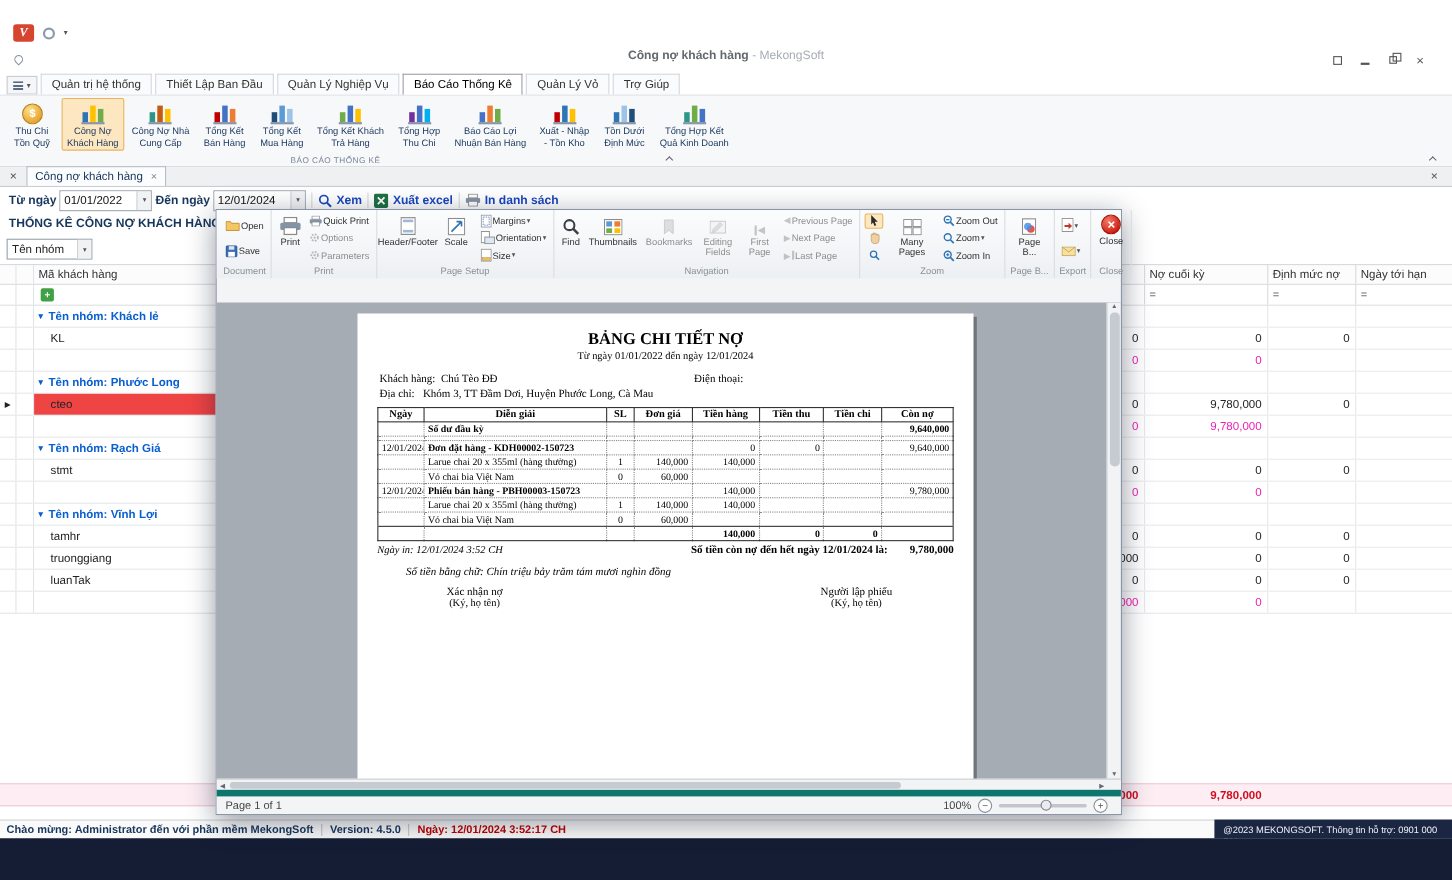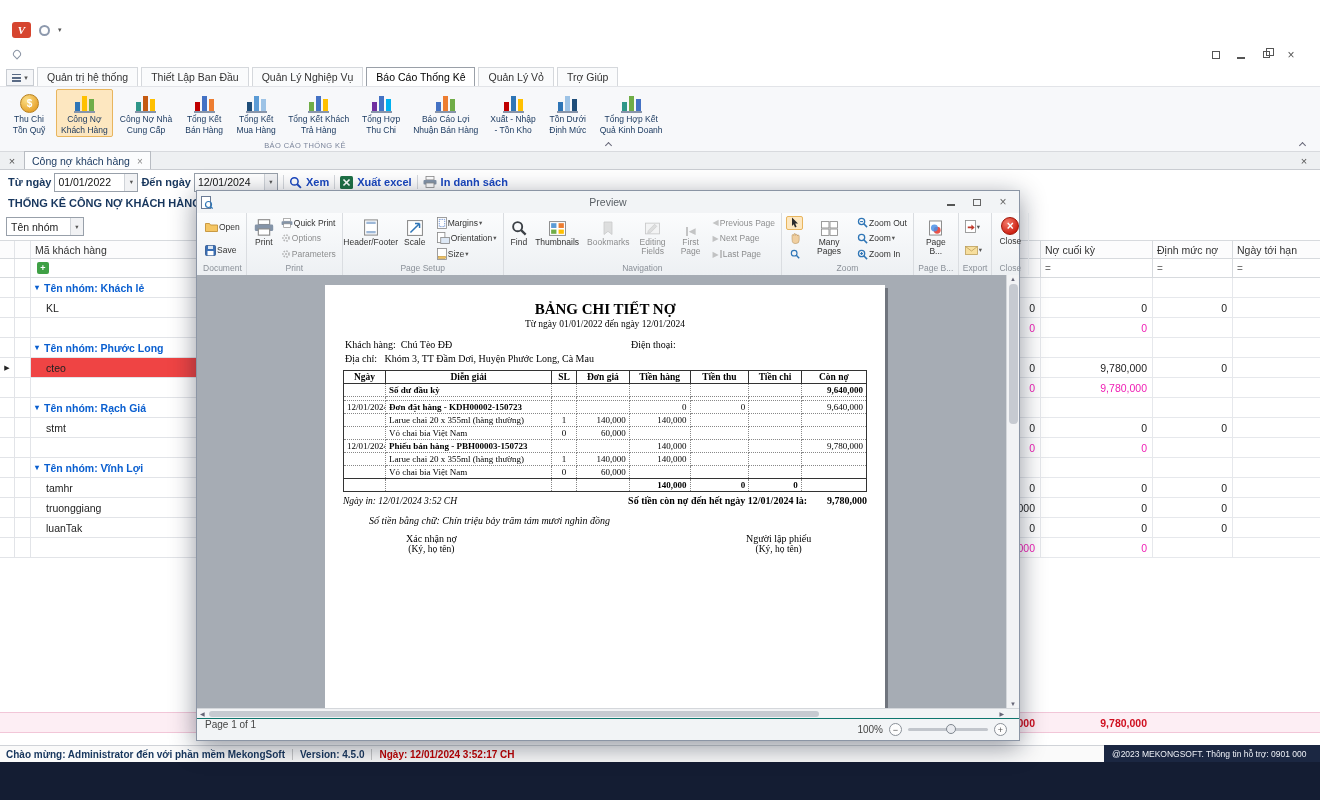--- a/index.html
+++ b/index.html
@@ -177,22 +177,22 @@
         box-shadow:3px 3px 0 rgba(55,60,70,.5);font-family:"Liberation Serif",serif;color:#000}
   .vscroll{position:absolute;top:0;right:0;bottom:0;width:13px;background:#f2f3f5;border-left:1px solid #d4d7db;
            display:flex;flex-direction:column;align-items:center;padding:1px 0;font-size:6px;color:#667}
   .vsa-u::before{content:"▲"}.vsa-d::before{content:"▼"}
   .vthumb{width:9px;height:140px;background:#c6cad1;border-radius:4px;margin:2px 0 auto}
   .hscroll{position:absolute;top:517px;left:0;right:0;height:10px;background:#f2f3f5;border-top:1px solid #d4d7db;
            display:flex;align-items:center;font-size:6px;color:#667;padding:0 3px}
   .hthumb{height:6px;background:#c6cad1;border-radius:3px;width:610px;margin:0 4px}
   .hsa-l::before{content:"◀"}.hsa-r::before{content:"▶"}
   .hsa-r{margin-left:auto;margin-right:12px}
-  .dstatus{position:absolute;top:527px;left:0;right:0;bottom:0;background:#f2f4f6;border-top:1px solid #0f766e;
-           display:flex;padding:0 8px;font-size:10px;color:#444}
+  .dstatus{position:absolute;top:527px;left:0;right:0;bottom:0;background:#f2f4f6;border-top:6px solid #0f766e;
+           display:flex;align-items:center;padding:0 8px;font-size:10px;color:#444}
   .zoomer{margin-left:auto;display:flex;align-items:center;gap:6px;padding-right:4px}
   .zbtn{width:13px;height:13px;border-radius:50%;border:1px solid #8a9098;color:#555;font-size:9px;
         display:flex;align-items:center;justify-content:center;background:#fdfdfd}
   .zbtn.minus::before{content:"−"}.zbtn.plusz::before{content:"+"}
   .ztrack{width:80px;height:3px;background:#c2c6cc;border-radius:2px;position:relative}
   .zthumb{position:absolute;left:38px;top:-4px;width:10px;height:10px;border-radius:50%;
           background:#e9ebef;border:1px solid #80878f}
 
   
   .p-title{margin-top:16px;text-align:center;font-size:15px;font-weight:bold}
@@ -226,20 +226,23 @@
   <div class="app">
 
     <div class="qat">
       <div class="vlogo">V</div>
       <span class="ring"></span>
       <span class="smcaret"></span>
     </div>
 
     <div class="titlebar">
       <span class="pin"></span>
+      <div class="wtitle">
+        <span>Công nợ khách hàng</span><span class="brand"> - MekongSoft</span>
+      </div>
       <div class="wcs">
         <span class="wc">
             <i class="wc-exp"></i>
           </span>
         <span class="wc">
             <i class="wc-min"></i>
           </span>
         <span class="wc">
             <i class="wc-res"></i>
           </span>
@@ -700,37 +703,20 @@
       <i class="sbsep"></i>
       <span class="sb-strong">Version: 4.5.0</span>
       <i class="sbsep"></i>
       <span class="sb-date">Ngày: 12/01/2024 3:52:17 CH</span>
     </div>
     <div class="sbar-right">@2023 MEKONGSOFT. Thông tin hỗ trợ: 0901 000 508</div>
 
   </div>
 
   <div class="dlg">
-    <div class="dlg-tb">
-      <svg width="12" height="13" viewBox="0 0 12 13">
-          <rect x="0.5" y="0.5" width="9" height="12" fill="#fff" stroke="#6a7a95"></rect>
-          <circle cx="7.5" cy="8.5" r="3" fill="none" stroke="#2e75b6" stroke-width="1.2"></circle>
-          <line x1="9.6" y1="10.6" x2="11.6" y2="12.6" stroke="#2e75b6" stroke-width="1.3"></line>
-        </svg>
-      <span class="dlg-title">Preview</span>
-      <div class="dwcs">
-        <span class="dwc">
-            <i class="wc-min"></i>
-          </span>
-        <span class="dwc">
-            <i class="wc-max"></i>
-          </span>
-        <span class="dwc x"></span>
-      </div>
-    </div>
 
     <div class="tbar">
 
       <div class="tg">
         <div class="tgb">
             <div class="col2">
           <div class="tsm">
             <svg width="13" height="10" viewBox="0 0 13 10">
                   <path d="M0.5 9.5 V1.5 h4 l1 1.5 h7 v6.5 z" fill="#f5c664" stroke="#c49238" stroke-width="0.9"></path>
                 </svg>

